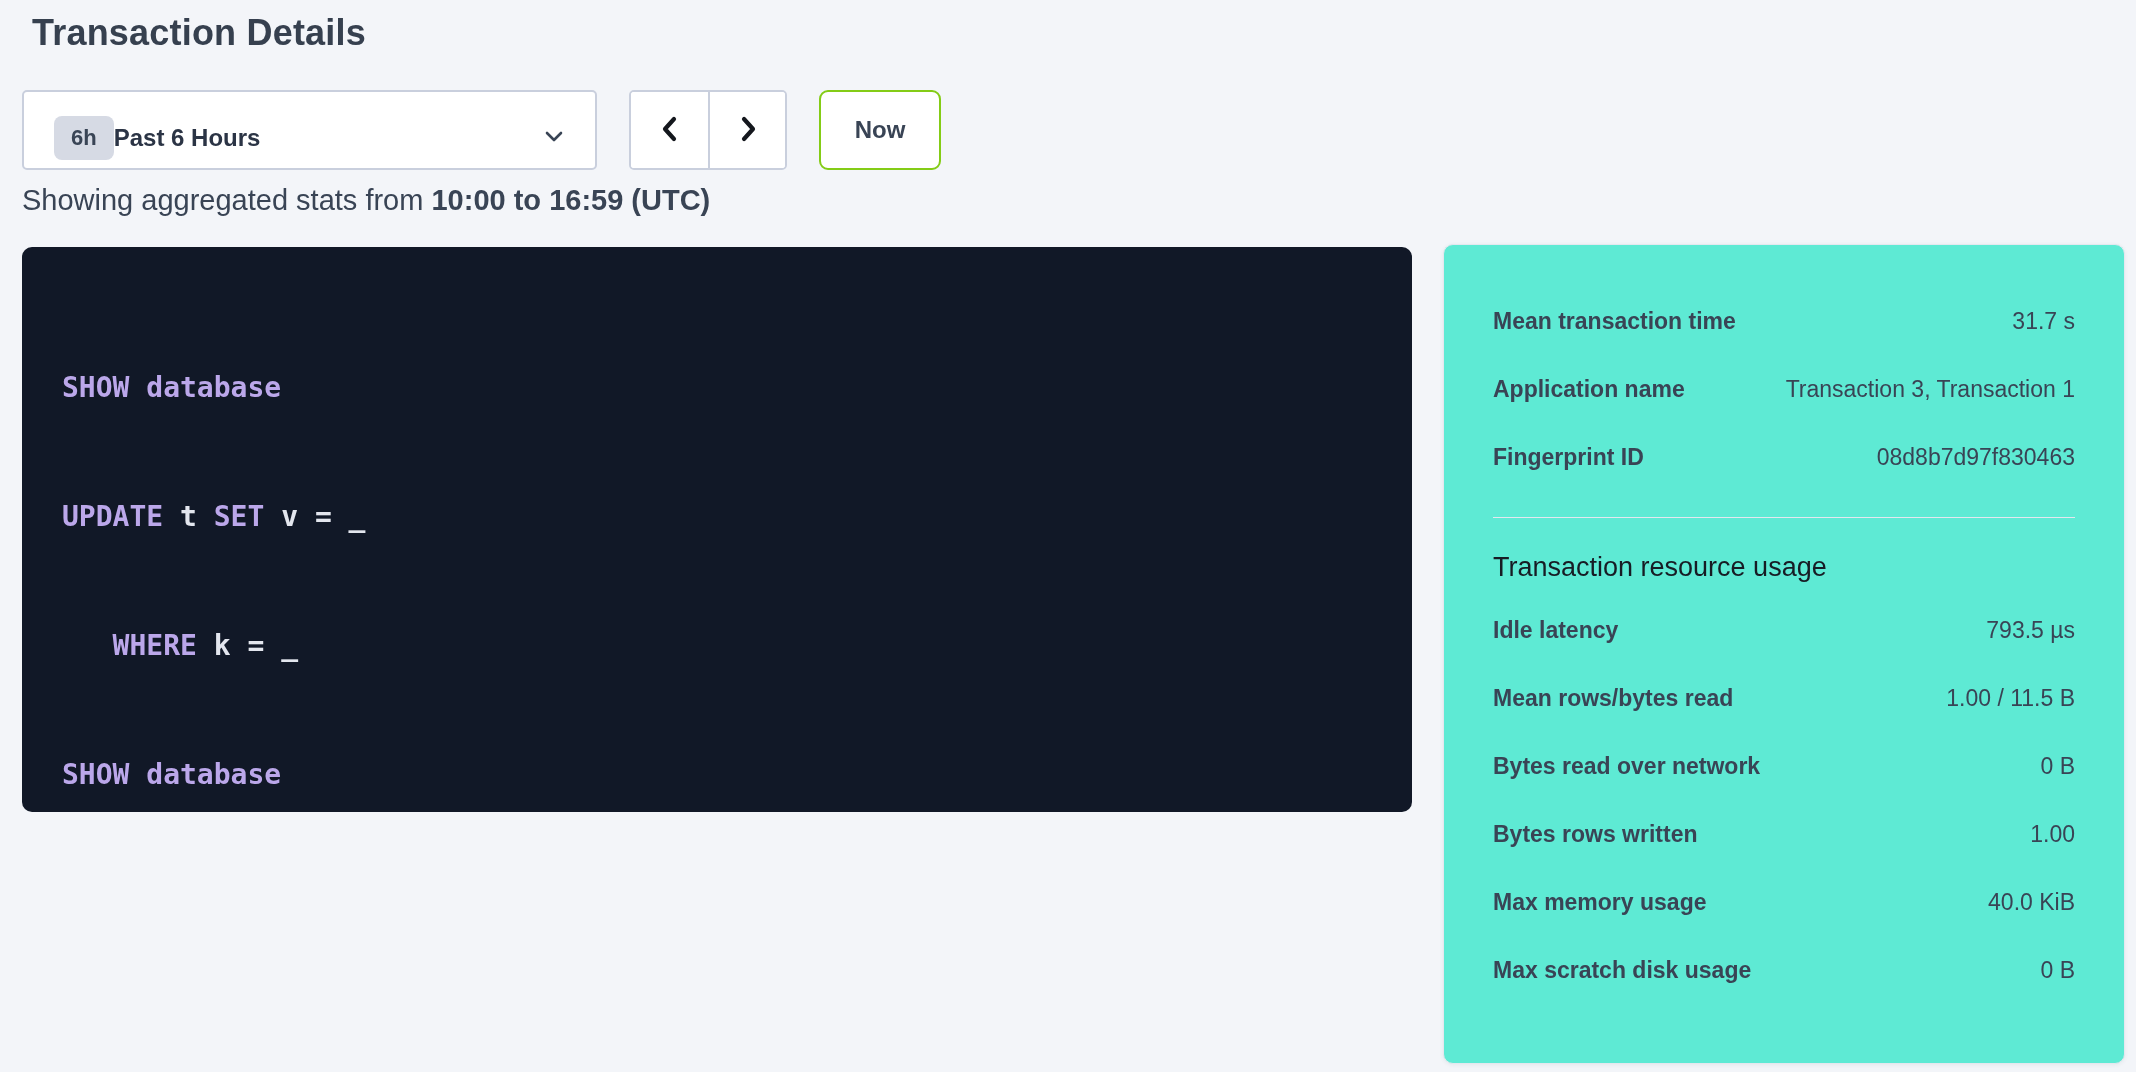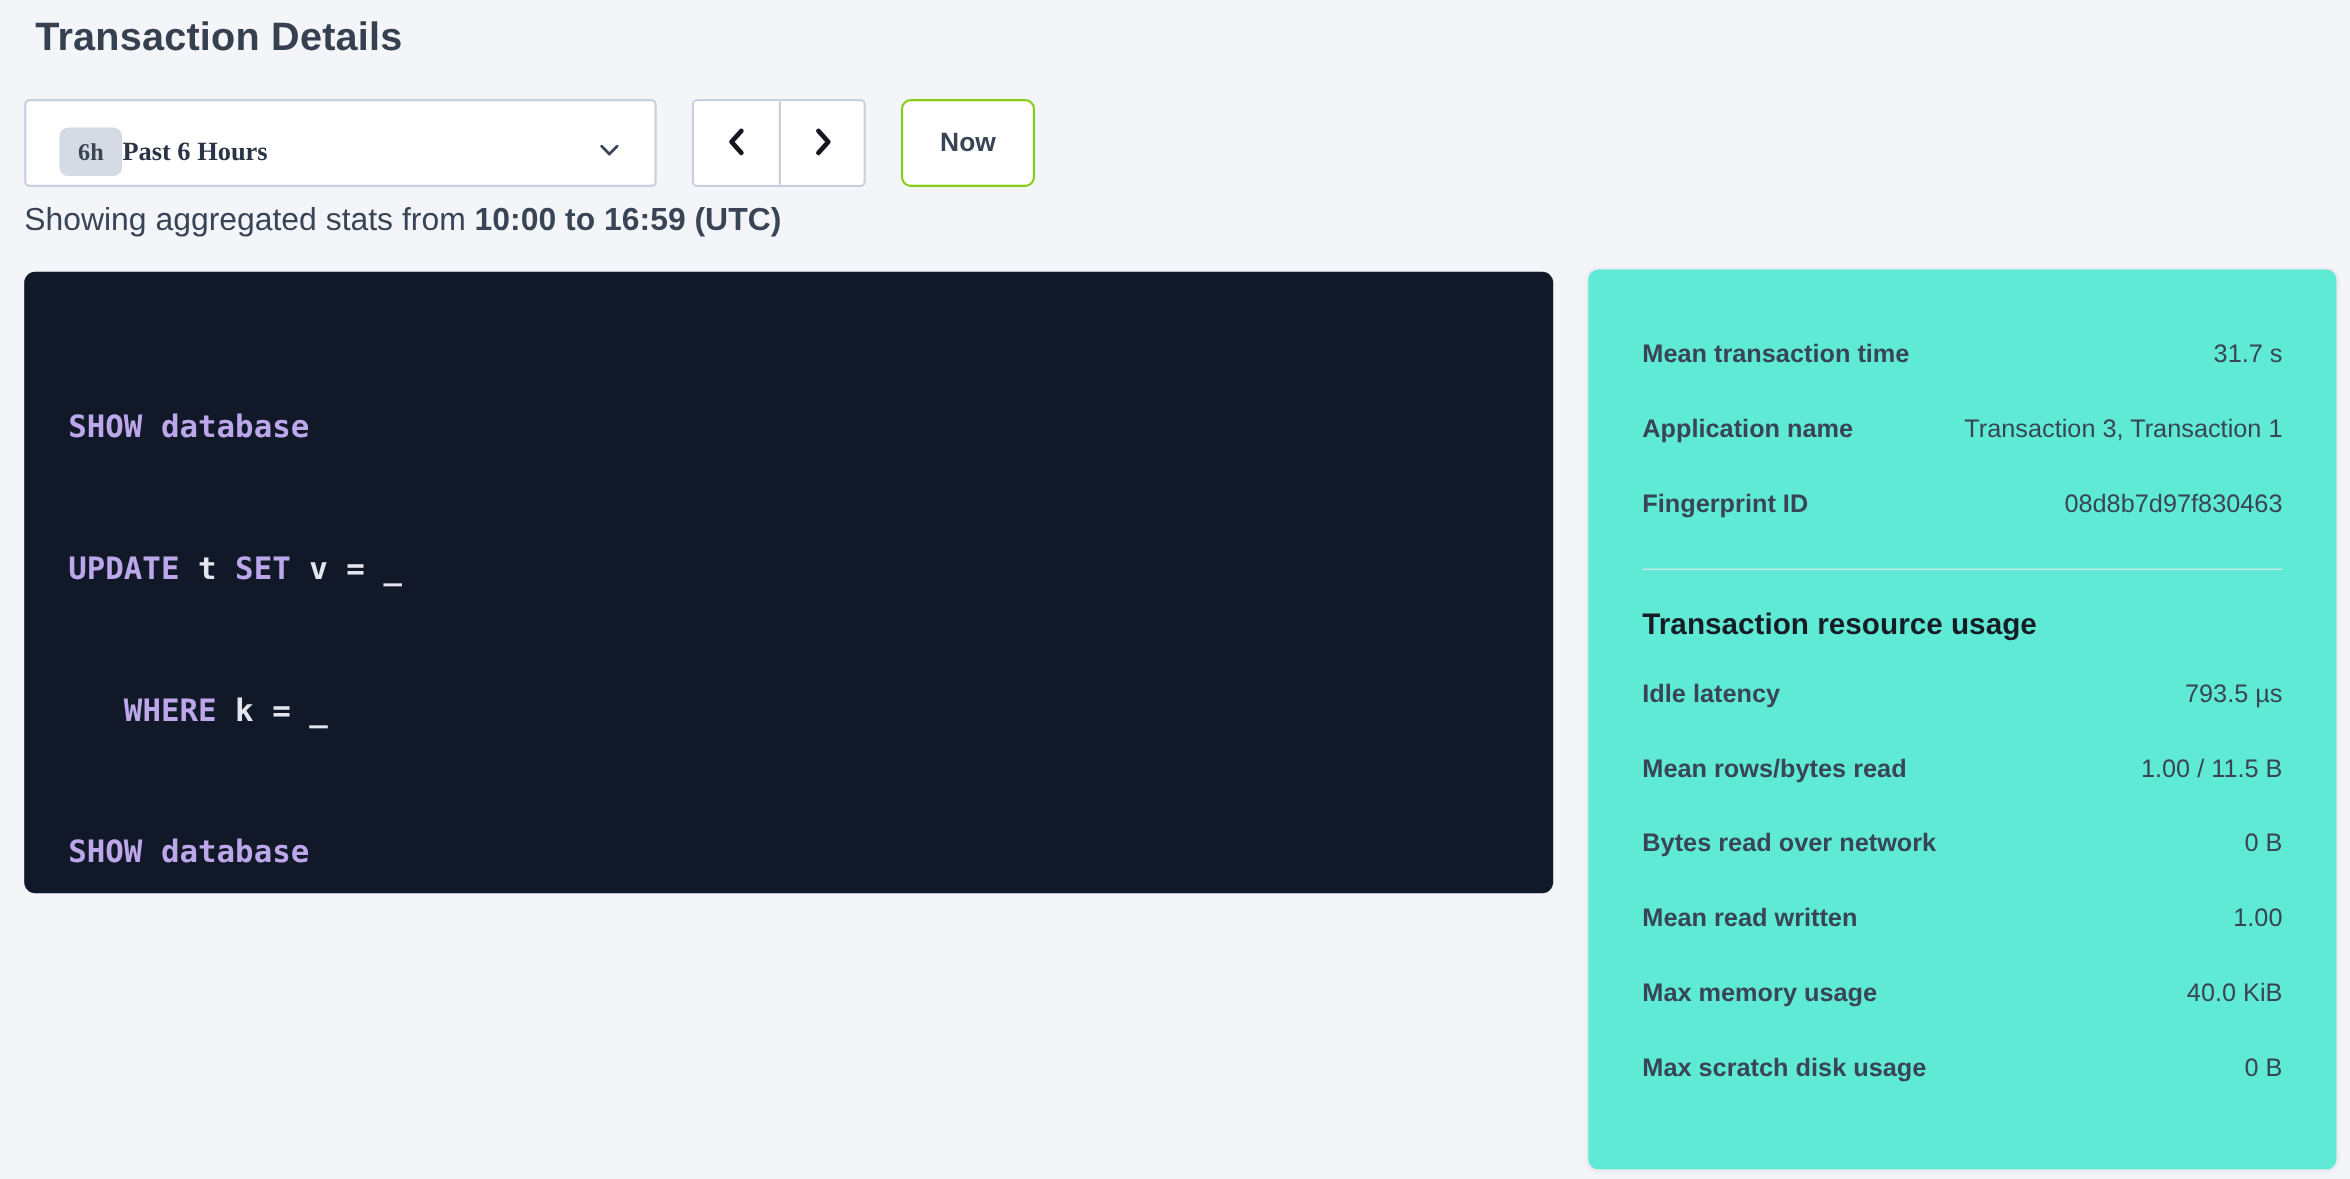--- a/index.html
+++ b/index.html
@@ -40,21 +40,20 @@
   }
   .range-picker {
     width: 575px;
     background: #ffffff;
     border: 2px solid #c9cfdd;
     border-radius: 5px;
     display: flex;
     align-items: center;
     padding: 16px 28px 0 30px;
     cursor: pointer;
-    font-family: Liberation Serif, serif;
   }
   .range-badge {
     background: #d6dae4;
     color: #394455;
     border-radius: 8px;
     font-size: 22px;
     font-weight: 700;
     padding: 11px 17px;
     line-height: 1;
   }
@@ -152,21 +151,21 @@
   .srow .label { font-weight: 700; color: #394455; padding-right: 20px; white-space: nowrap; }
   .srow .value { color: #394455; text-align: right; white-space: nowrap; }
   .card-divider {
     border: none;
     border-top: 1px solid #e4e7ee;
     margin: 26px 0 0 0;
   }
   .section-heading {
     margin: 34px 0 13px 0;
     font-size: 27px;
-    font-weight: 700;
+    font-weight: 400;
     color: #171c24;
   }
 </style>
 </head>
 <body>
 
 <div class="page">
 
   <h1 class="page-title">Transaction Details</h1>
 
@@ -236,21 +235,21 @@
     </div>
     <div class="srow">
       <span class="label">Mean rows/bytes read</span>
       <span class="value">1.00 / 11.5 B</span>
     </div>
     <div class="srow">
       <span class="label">Bytes read over network</span>
       <span class="value">0 B</span>
     </div>
     <div class="srow">
-      <span class="label">Mean read written</span>
+      <span class="label">Bytes rows written</span>
       <span class="value">1.00</span>
     </div>
     <div class="srow">
       <span class="label">Max memory usage</span>
       <span class="value">40.0 KiB</span>
     </div>
     <div class="srow">
       <span class="label">Max scratch disk usage</span>
       <span class="value">0 B</span>
     </div>

